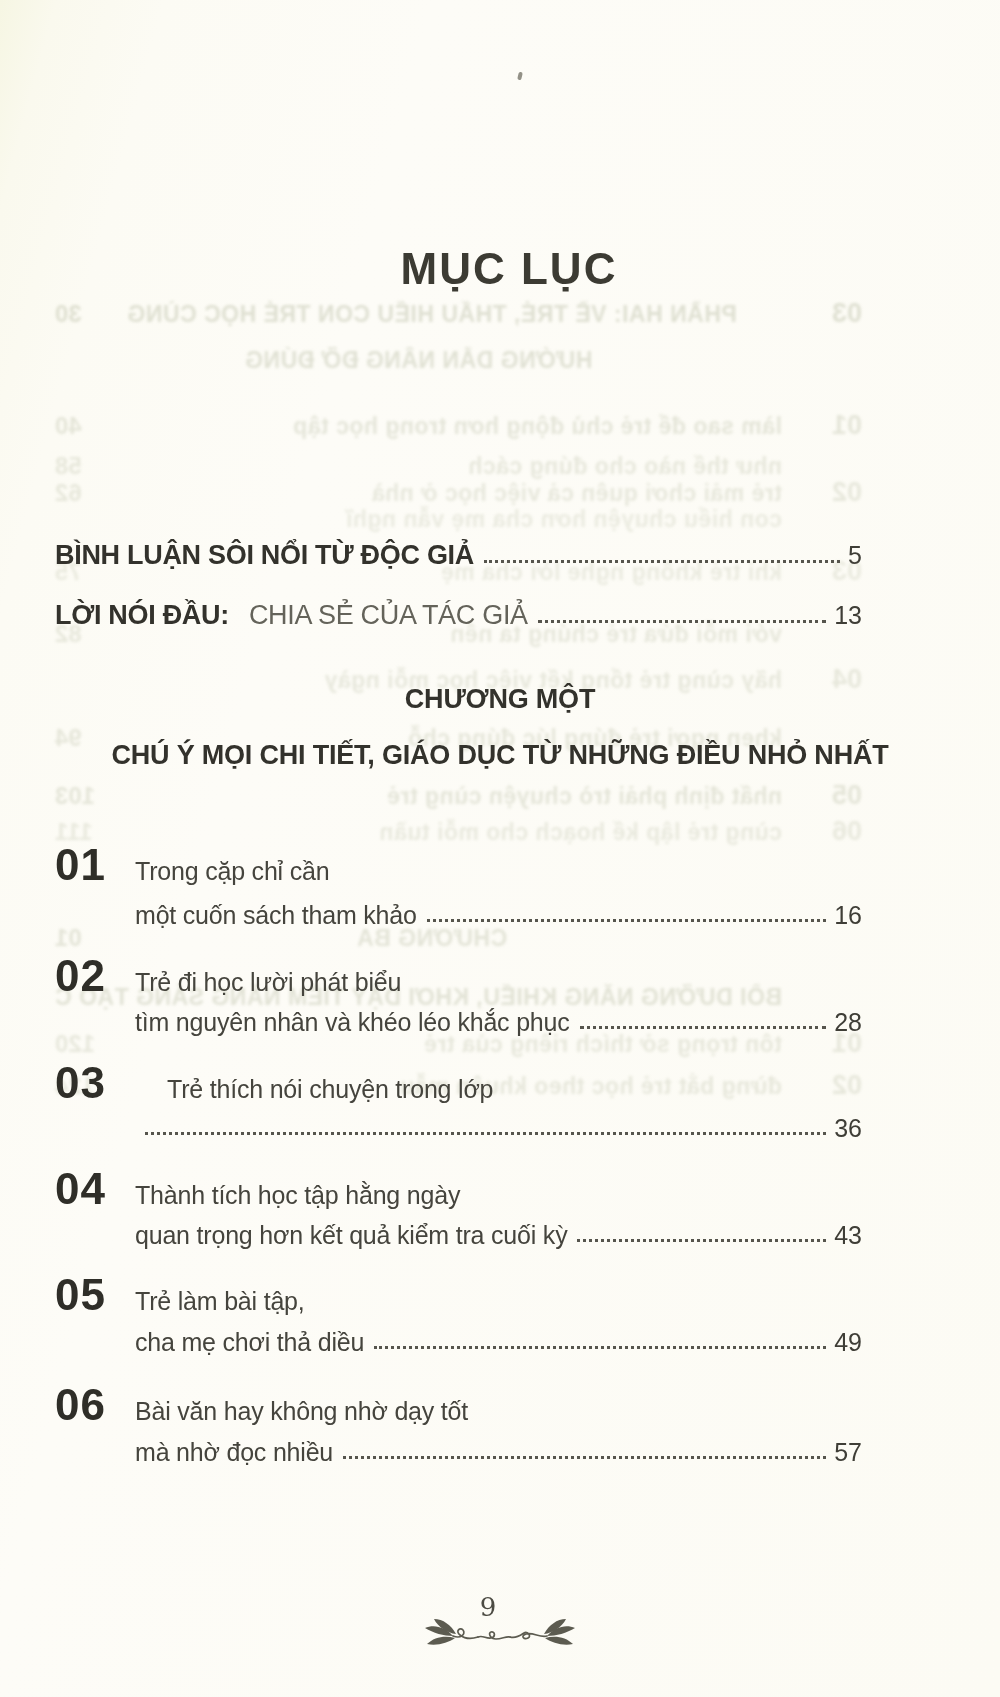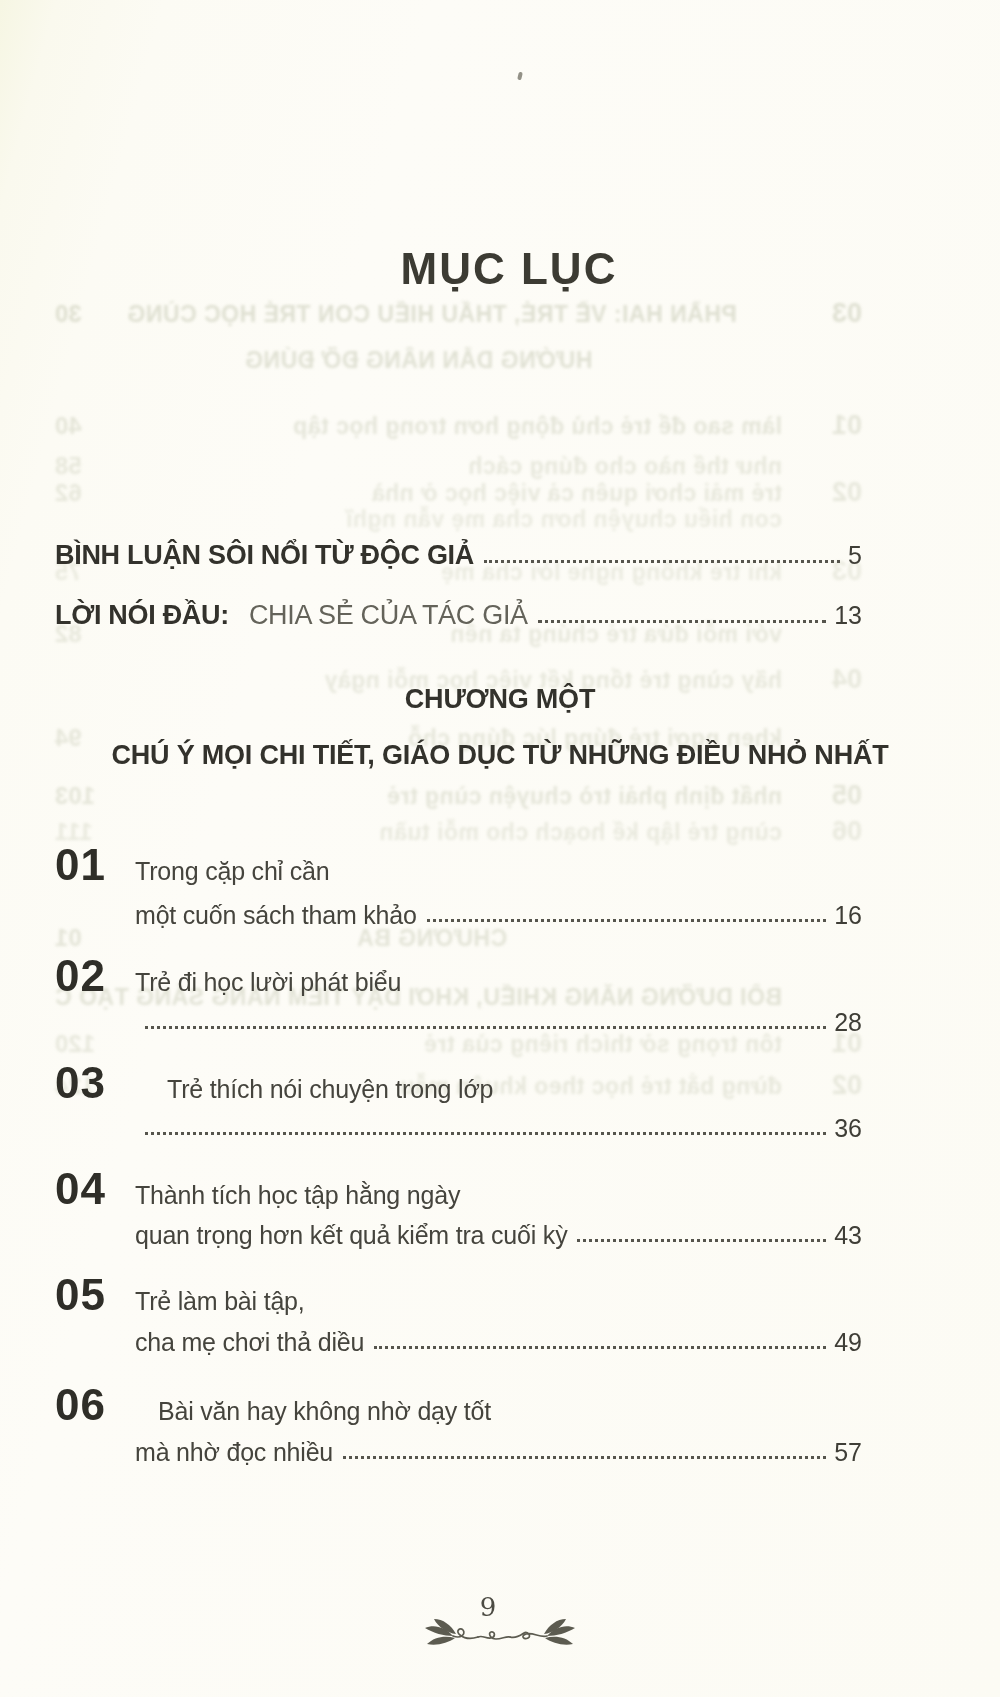--- a/index.html
+++ b/index.html
@@ -197,20 +197,21 @@
       <span class="pg">16</span>
     </div>
   </div>
 
   <div>
     <div class="row" style="top: 951px;">
       <span class="e-num">02</span>
       <span class="e-text">Trẻ đi học lười phát biểu</span>
     </div>
     <div class="row e-row2" style="top: 1008px;">
+      <span class="e-text">tìm nguyên nhân và khéo léo khắc phục</span>
       <span class="leader"></span>
       <span class="pg">28</span>
     </div>
   </div>
 
   <div>
     <div class="row" style="top: 1058px; gap: 32px;">
       <span class="e-num">03</span>
       <span class="e-text">Trẻ thích nói chuyện trong lớp</span>
     </div>
@@ -238,21 +239,21 @@
       <span class="e-text">Trẻ làm bài tập,</span>
     </div>
     <div class="row e-row2" style="top: 1328px;">
       <span class="e-text">cha mẹ chơi thả diều</span>
       <span class="leader"></span>
       <span class="pg">49</span>
     </div>
   </div>
 
   <div>
-    <div class="row" style="top: 1380px; gap: 23px;">
+    <div class="row" style="top: 1380px;">
       <span class="e-num">06</span>
       <span class="e-text">Bài văn hay không nhờ dạy tốt</span>
     </div>
     <div class="row e-row2" style="top: 1438px;">
       <span class="e-text">mà nhờ đọc nhiều</span>
       <span class="leader"></span>
       <span class="pg">57</span>
     </div>
   </div>
 </div>

